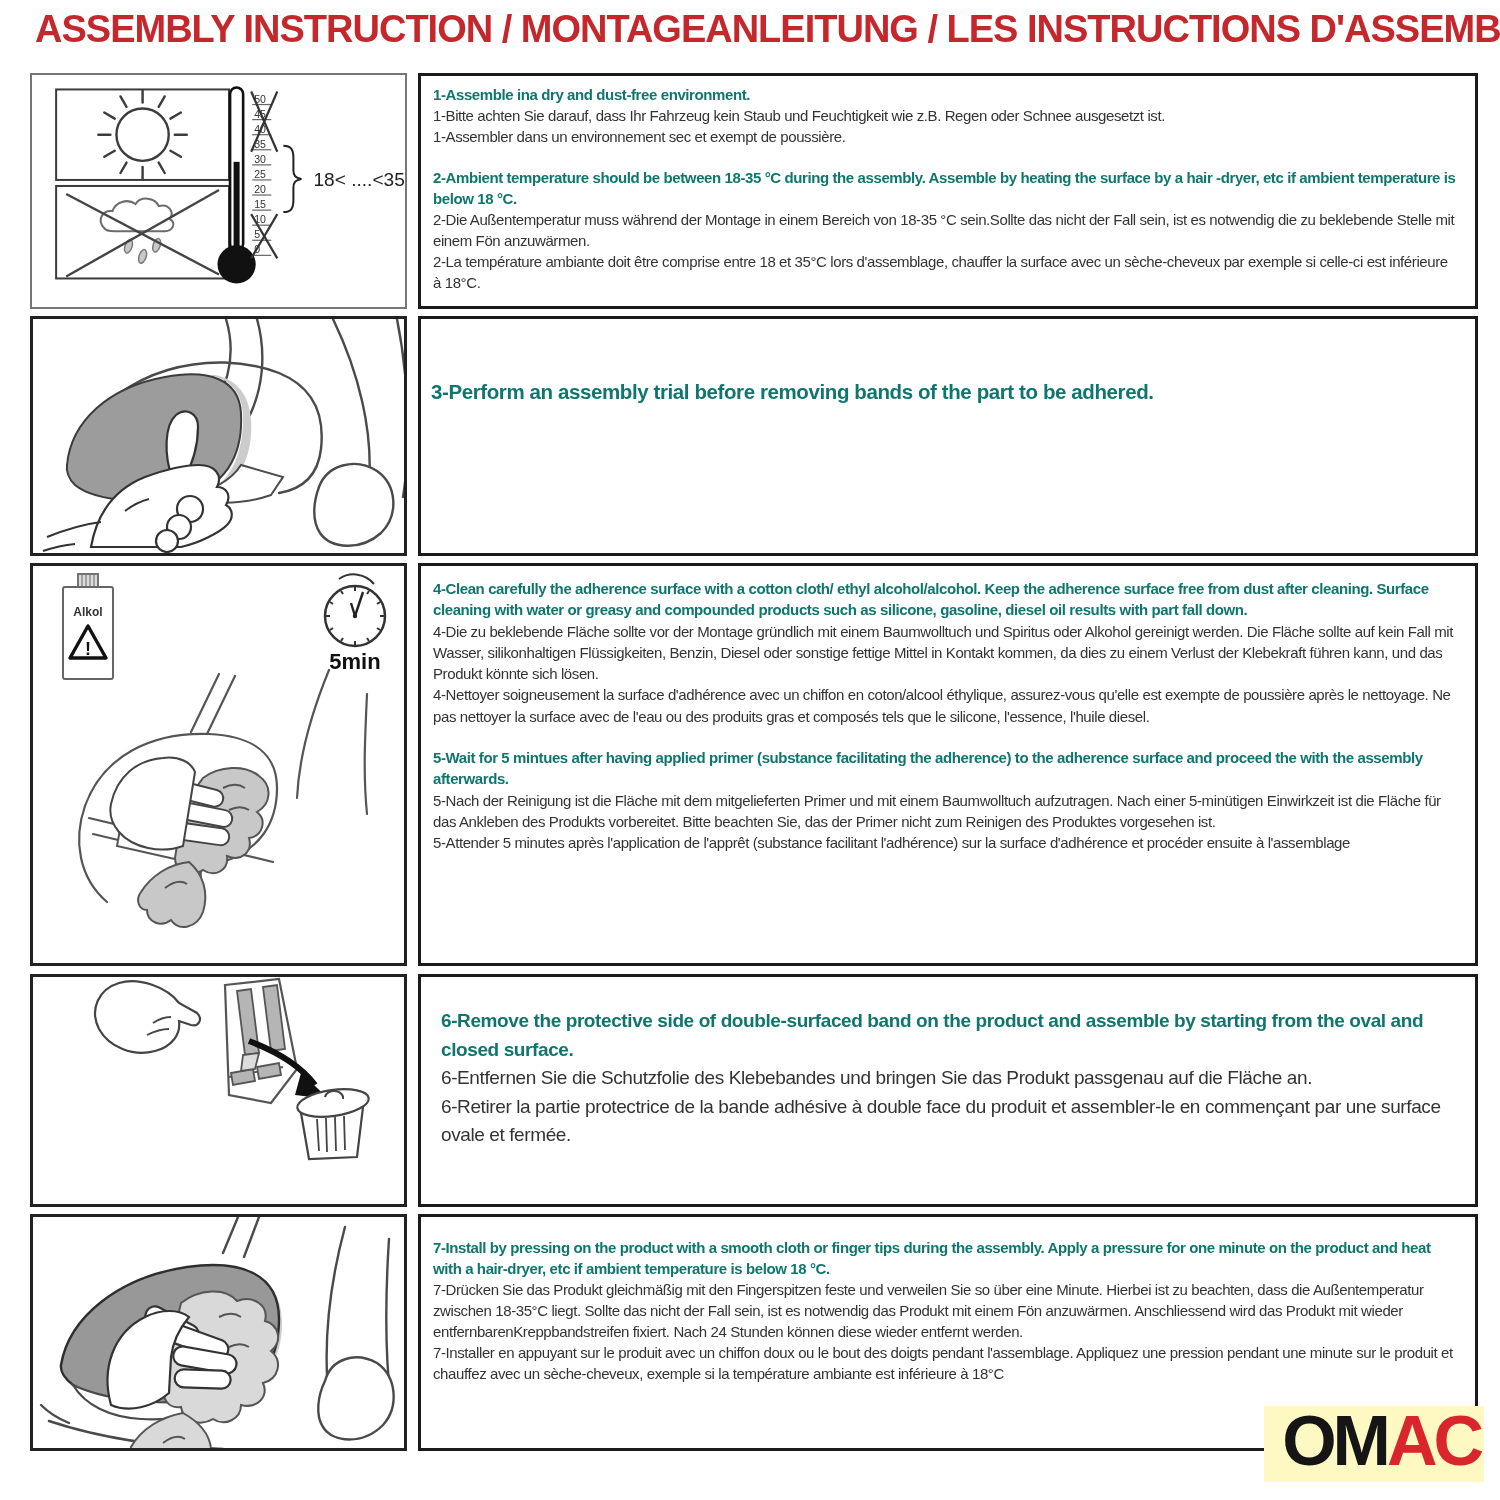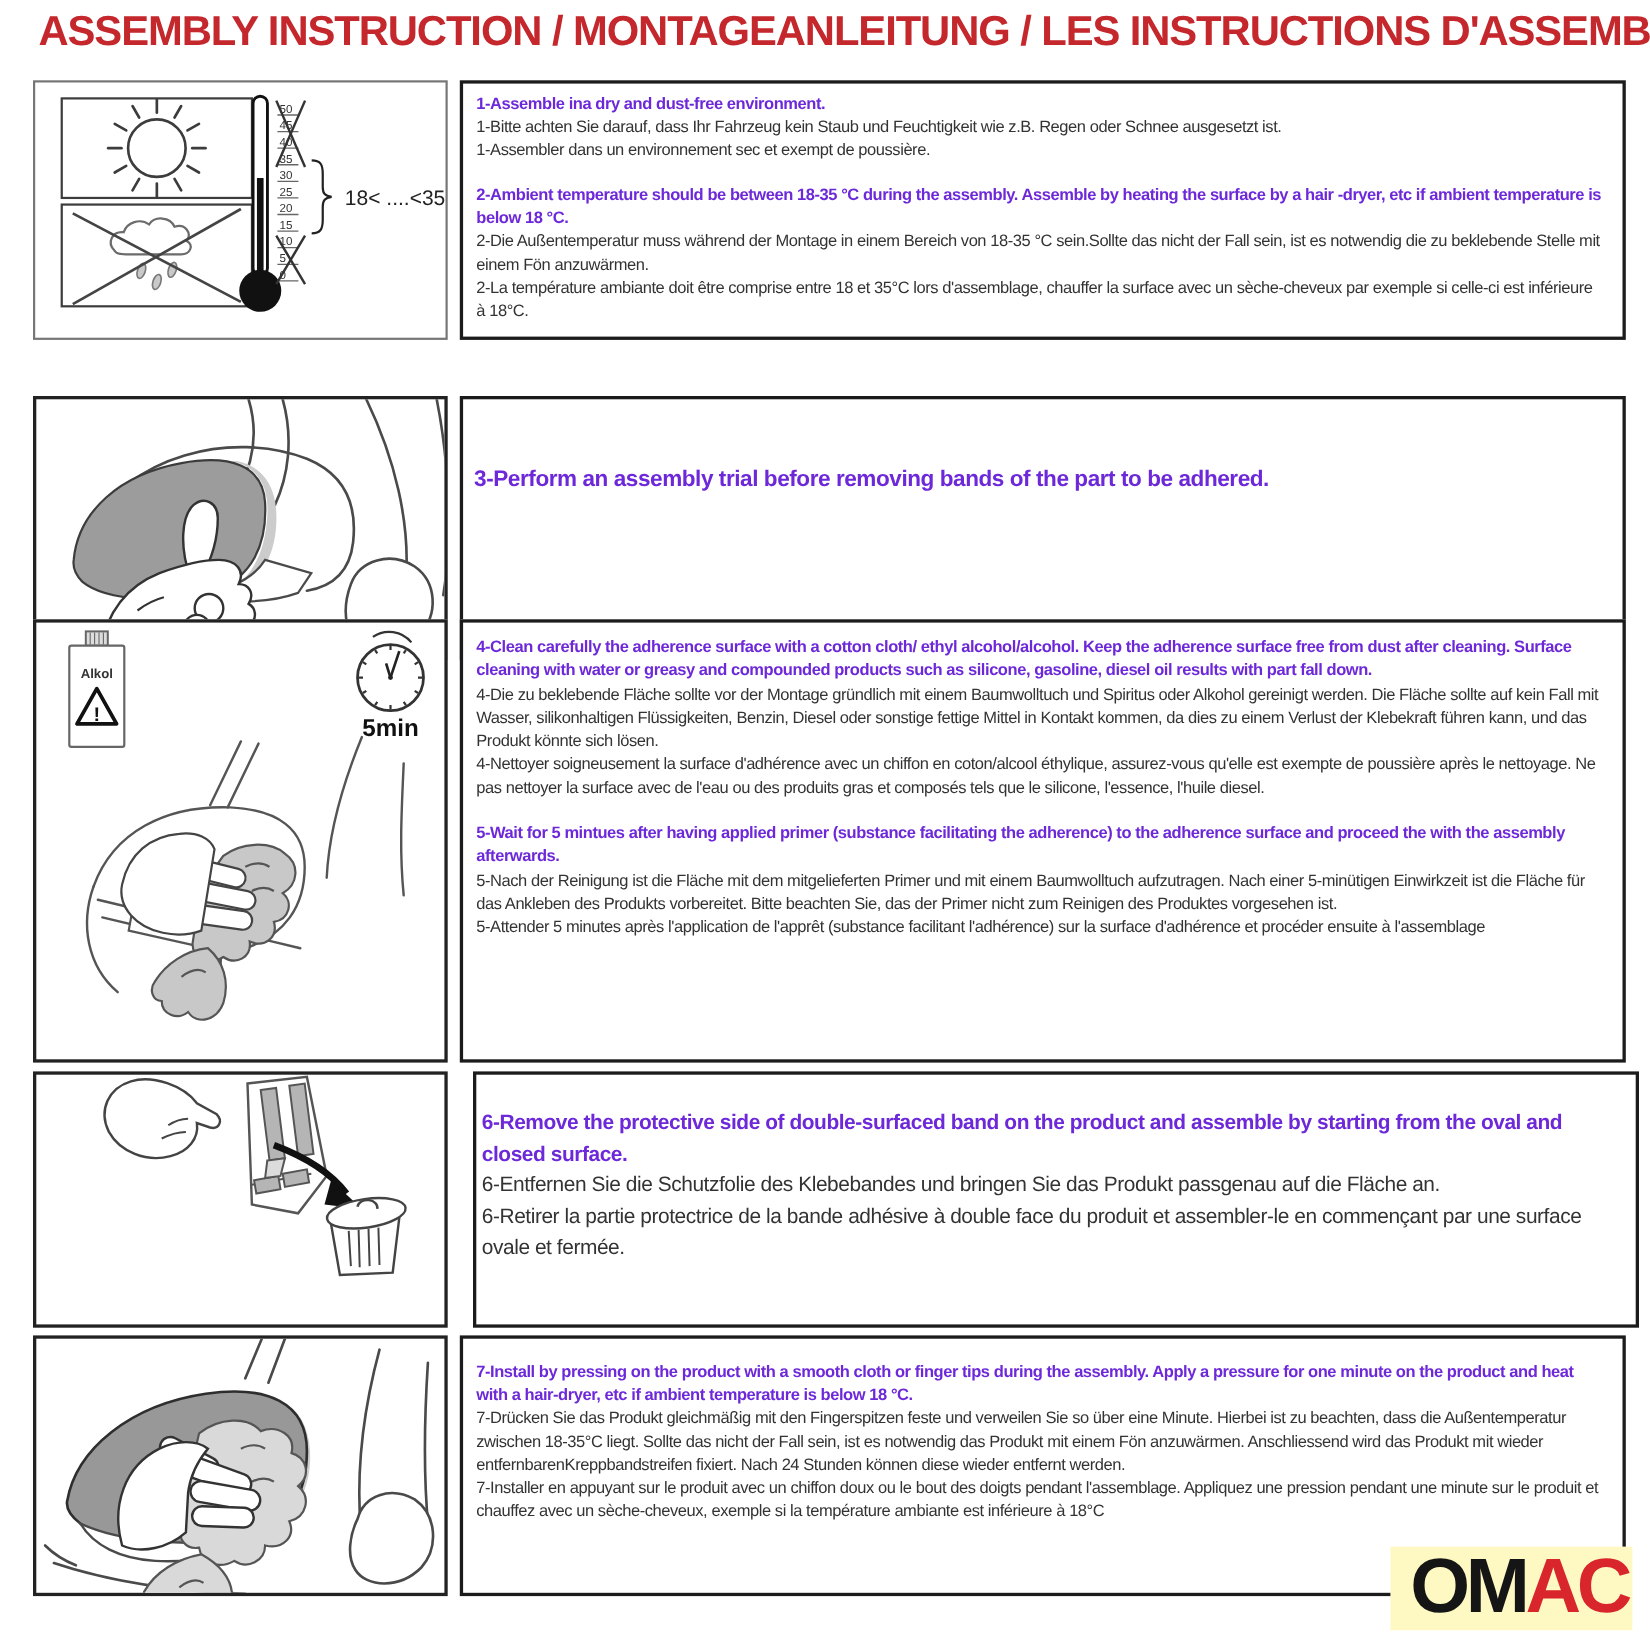--- a/index.html
+++ b/index.html
@@ -18,26 +18,26 @@
     position:absolute; left:0; top:0; bottom:0; width:377px;
     border:3px solid #222; box-sizing:border-box; background:#fff;
   }
   .illus.thin { border:2px solid #767676; }
   .illus svg { position:absolute; left:0; top:0; width:100%; height:100%; }
   .textbox {
     position:absolute; left:388px; top:0; bottom:0; width:1060px;
     border:3px solid #1b1b1b; box-sizing:border-box; background:#fff;
   }
   .textbox p { margin:0; letter-spacing:-0.4px; color:#333; }
-  .textbox p.b { font-weight:bold; color:#6d28d9; }
+  .textbox p.b { font-weight:bold; color:#0f766e; }
   .textbox p.gap { margin-top:20px; }
   .t1 { font-size:15px;   line-height:1.4;  padding:8px 16px 0 12px; }
   .t2 { font-size:20.5px; line-height:1.5;  padding:58px 22px 0 10px; }
   .t3 { font-size:15px;   line-height:1.42; padding:12px 16px 0 12px; }
-  .t4 { font-size:19px;   line-height:1.5;  padding:30px 22px 0 5px;margin-left:12px; }
+  .t4 { font-size:19px;   line-height:1.5;  padding:30px 22px 0 20px; }
   .t5 { font-size:15px;   line-height:1.4;  padding:20px 18px 0 12px; }
   .brand {
     position:absolute; top:1406px; right:16px; background:#fef9c3;
     padding:0 4px 6px 18px; line-height:1;
     font-weight:bold; font-size:70px; letter-spacing:-4px; white-space:nowrap;
   }
   .brand .lg-black { color:#151515; }
   .brand .lg-red   { color:#d8262c; }
   text { font-family:"Liberation Sans", sans-serif; }
 </style>
@@ -120,21 +120,21 @@
   <div class="textbox t1">
     <p class="b">1-Assemble ina dry and dust-free environment.</p>
     <p>1-Bitte achten Sie darauf, dass Ihr Fahrzeug kein Staub und Feuchtigkeit wie z.B. Regen oder Schnee ausgesetzt ist.</p>
     <p>1-Assembler dans un environnement sec et exempt de poussière.</p>
     <p class="b gap">2-Ambient temperature should be between 18-35 °C  during the assembly. Assemble by heating the surface by a hair -dryer, etc if ambient temperature is below 18 °C.</p>
     <p>2-Die Außentemperatur muss während der Montage in einem Bereich von 18-35 °C  sein.Sollte das nicht der Fall sein, ist es notwendig die zu beklebende Stelle mit einem Fön anzuwärmen.</p>
     <p>2-La température ambiante doit être comprise entre 18 et 35°C lors d'assemblage, chauffer la surface avec un sèche-cheveux par exemple si celle-ci est inférieure à 18°C.</p>
   </div>
 </section>
 
-<section class="row" style="top:316px;height:240px;margin-top:44px;">
+<section class="row" style="top:316px;height:240px;">
   <div class="illus">
     <svg viewBox="0 0 371 234">
       <g stroke="#4a4a4a" stroke-width="2.4" fill="none" stroke-linecap="round">
         <path d="M 193 0 C 202 30 197 58 184 82"></path>
         <path d="M 224 0 C 234 36 229 70 217 96"></path>
         <path d="M 46 120 C 84 50 178 28 246 54 C 280 68 292 94 288 130 C 285 156 270 170 246 174"></path>
         <path d="M 300 0 C 326 54 340 112 336 164"></path>
         <path d="M 364 0 C 376 60 378 128 370 178"></path>
       </g>
       <path d="M 286 168 C 294 146 322 138 344 152 C 364 166 366 196 348 214 C 328 232 298 230 287 214 C 279 202 280 184 286 168 Z" fill="#fff" stroke="#4a4a4a" stroke-width="2.4"></path>

